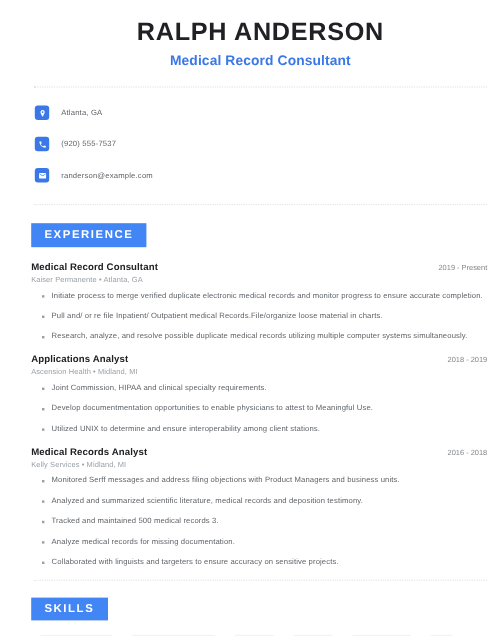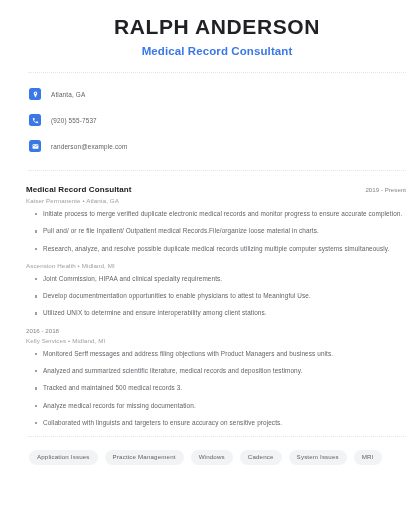--- a/index.html
+++ b/index.html
@@ -203,65 +203,72 @@
         </svg>
       </span>
       <span class="contact-text">randerson@example.com</span>
     </div>
 
   </div>
 
   <div class="divider" style="margin-top:14px;"></div>
 
   <div class="section" style="margin-top:14px;">
+    <div class="section-badge">EXPERIENCE</div>
 
     <div class="exp-list">
 
       <div class="exp-item">
         <div class="exp-head">
           <span class="exp-role">Medical Record Consultant</span>
           <span class="exp-dates">2019 - Present</span>
         </div>
         <div class="exp-sub">Kaiser Permanente • Atlanta, GA</div>
         <ul class="bullets">
           <li>Initiate process to merge verified duplicate electronic medical records and monitor progress to ensure accurate completion.</li>
           <li>Pull and/ or re file Inpatient/ Outpatient medical Records.File/organize loose material in charts.</li>
           <li>Research, analyze, and resolve possible duplicate medical records utilizing multiple computer systems simultaneously.</li>
         </ul>
       </div>
 
       <div class="exp-item">
+        <div class="exp-head">
+          <span class="exp-role">Applications Analyst</span>
+          <span class="exp-dates">2018 - 2019</span>
+        </div>
         <div class="exp-sub">Ascension Health • Midland, MI</div>
         <ul class="bullets">
           <li>Joint Commission, HIPAA and clinical specialty requirements.</li>
           <li>Develop documentmentation opportunities to enable physicians to attest to Meaningful Use.</li>
           <li>Utilized UNIX to determine and ensure interoperability among client stations.</li>
         </ul>
       </div>
 
       <div class="exp-item">
         <div class="exp-head">
+          <span class="exp-role">Medical Records Analyst</span>
           <span class="exp-dates">2016 - 2018</span>
         </div>
         <div class="exp-sub">Kelly Services • Midland, MI</div>
         <ul class="bullets">
           <li>Monitored Serff messages and address filing objections with Product Managers and business units.</li>
           <li>Analyzed and summarized scientific literature, medical records and deposition testimony.</li>
           <li>Tracked and maintained 500 medical records 3.</li>
           <li>Analyze medical records for missing documentation.</li>
           <li>Collaborated with linguists and targeters to ensure accuracy on sensitive projects.</li>
         </ul>
       </div>
 
     </div>
   </div>
 
   <div class="divider" style="margin-top:7px;"></div>
 
   <div class="section" style="margin-top:13px;">
+    <div class="section-badge">SKILLS</div>
 
     <div class="skills-wrap">
       <span class="skill-tag">Application Issues</span>
       <span class="skill-tag">Practice Management</span>
       <span class="skill-tag">Windows</span>
       <span class="skill-tag">Cadence</span>
       <span class="skill-tag">System Issues</span>
       <span class="skill-tag">MRI</span>
 
     </div>

